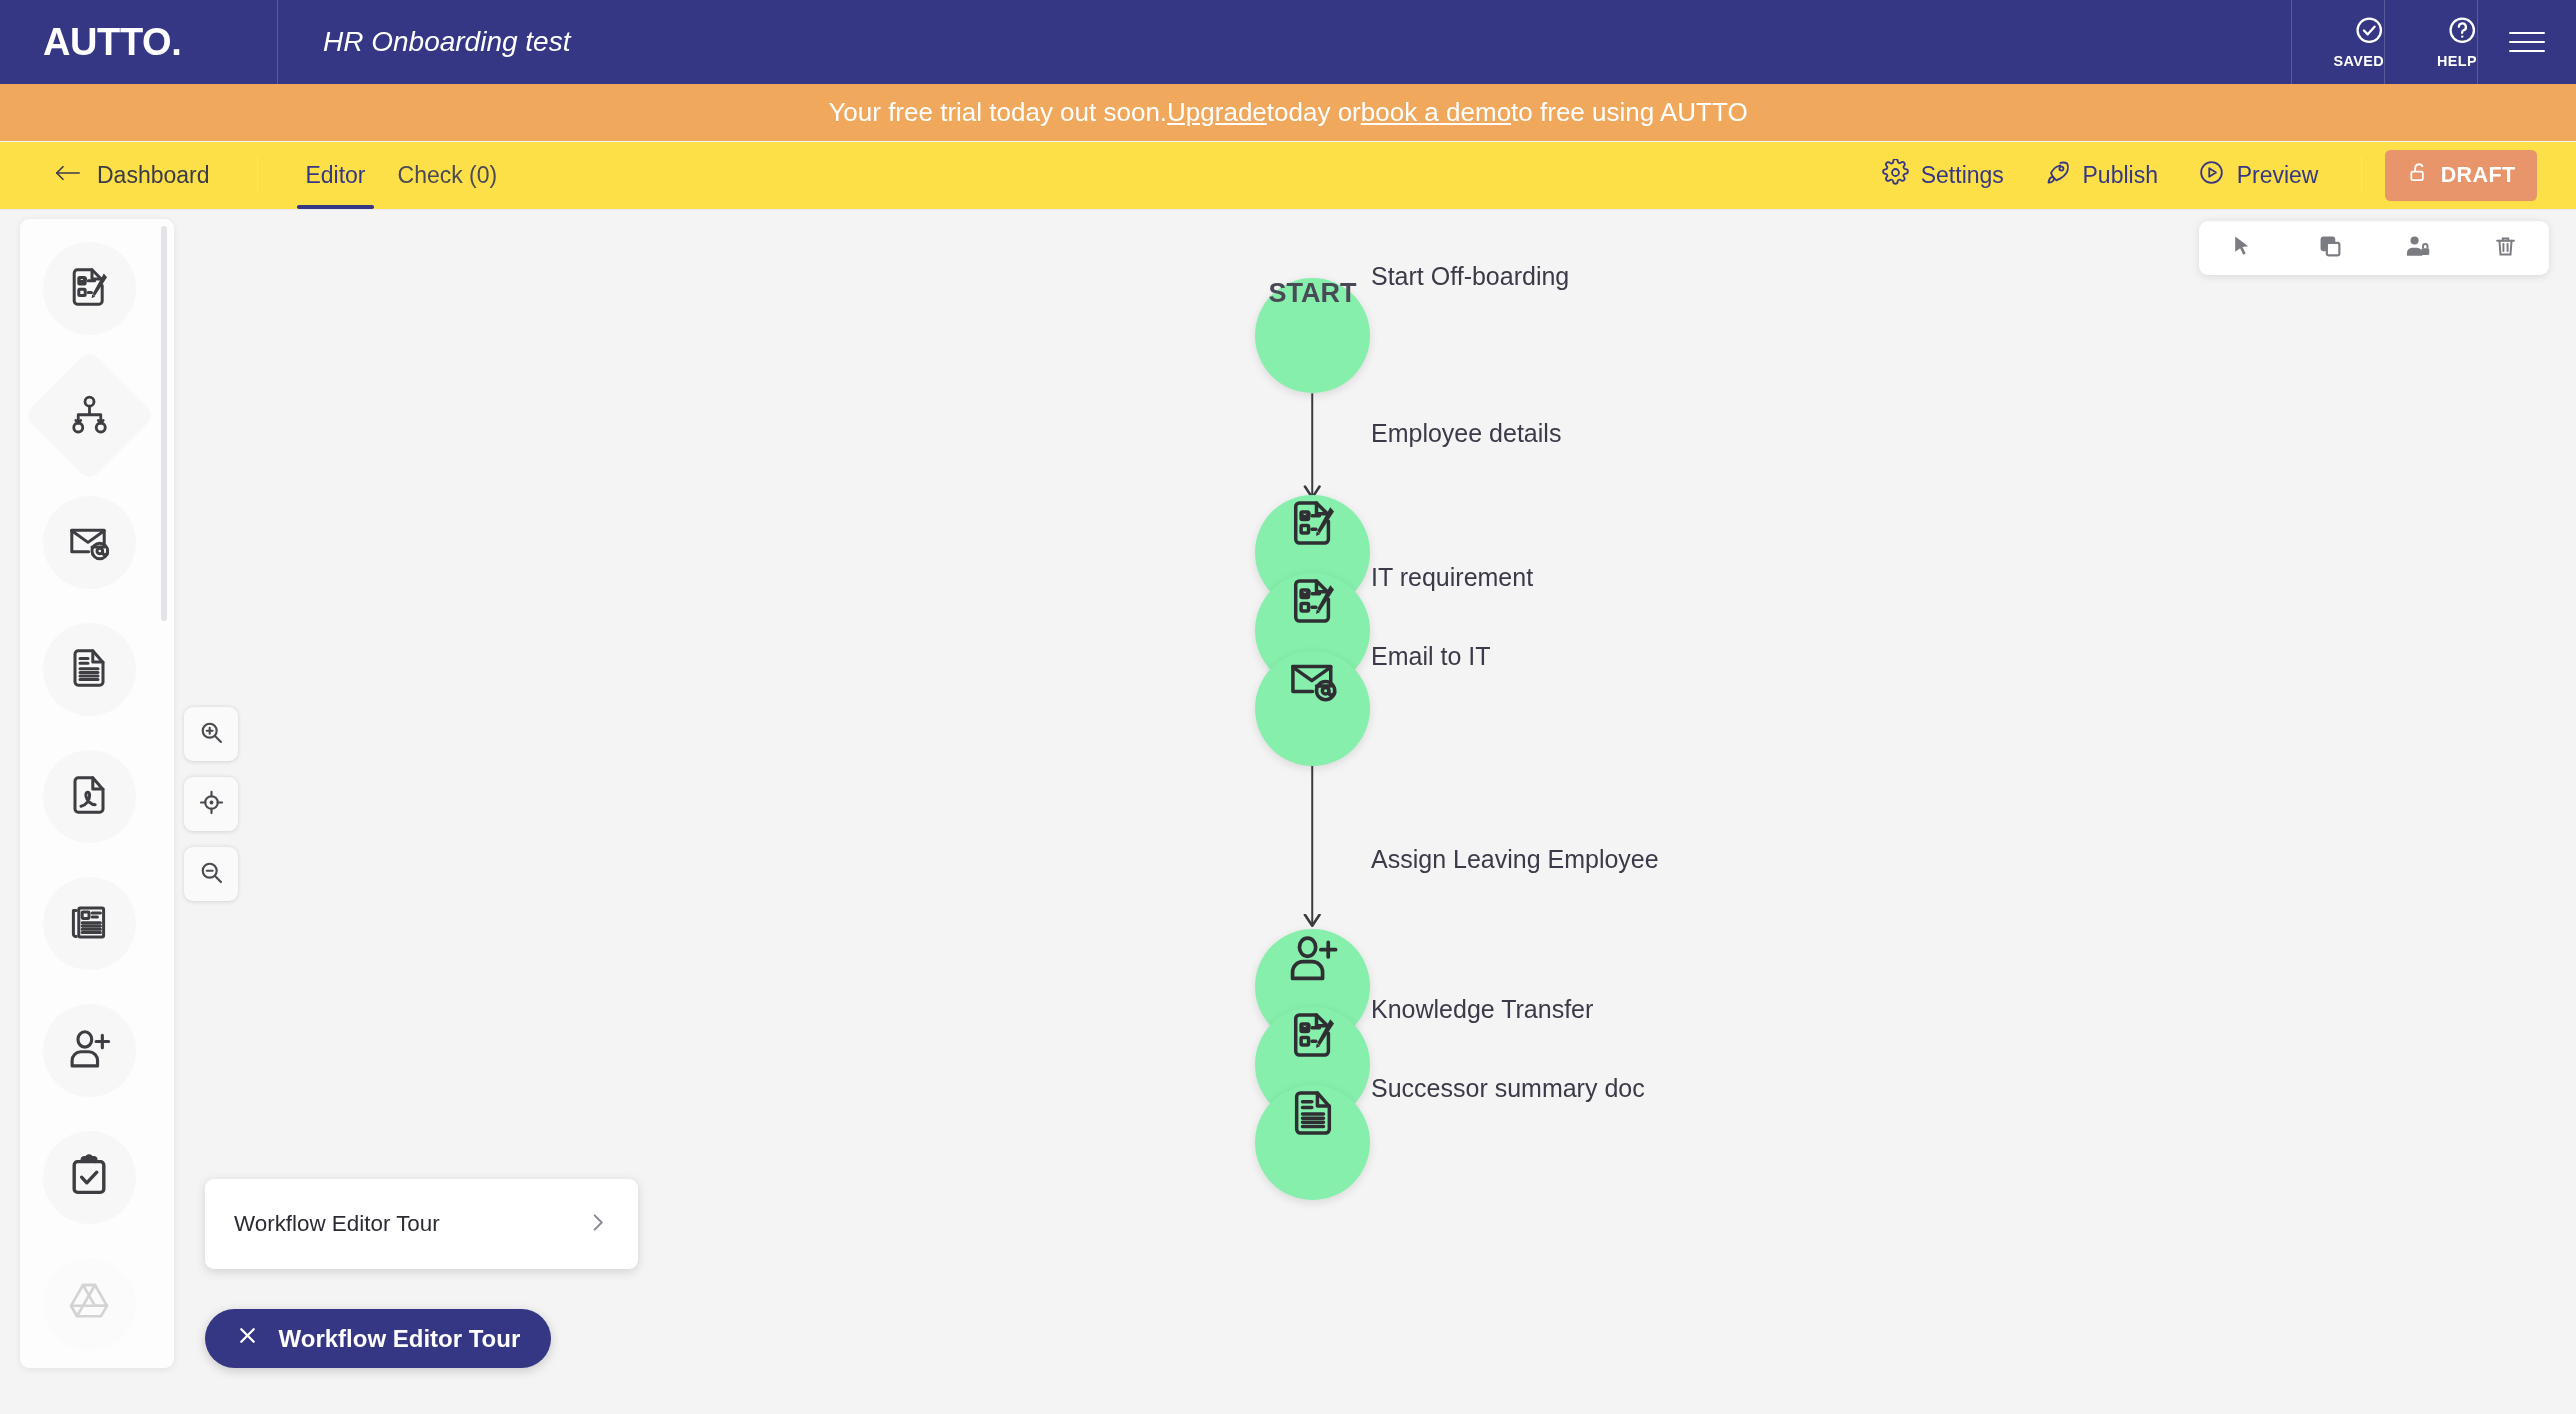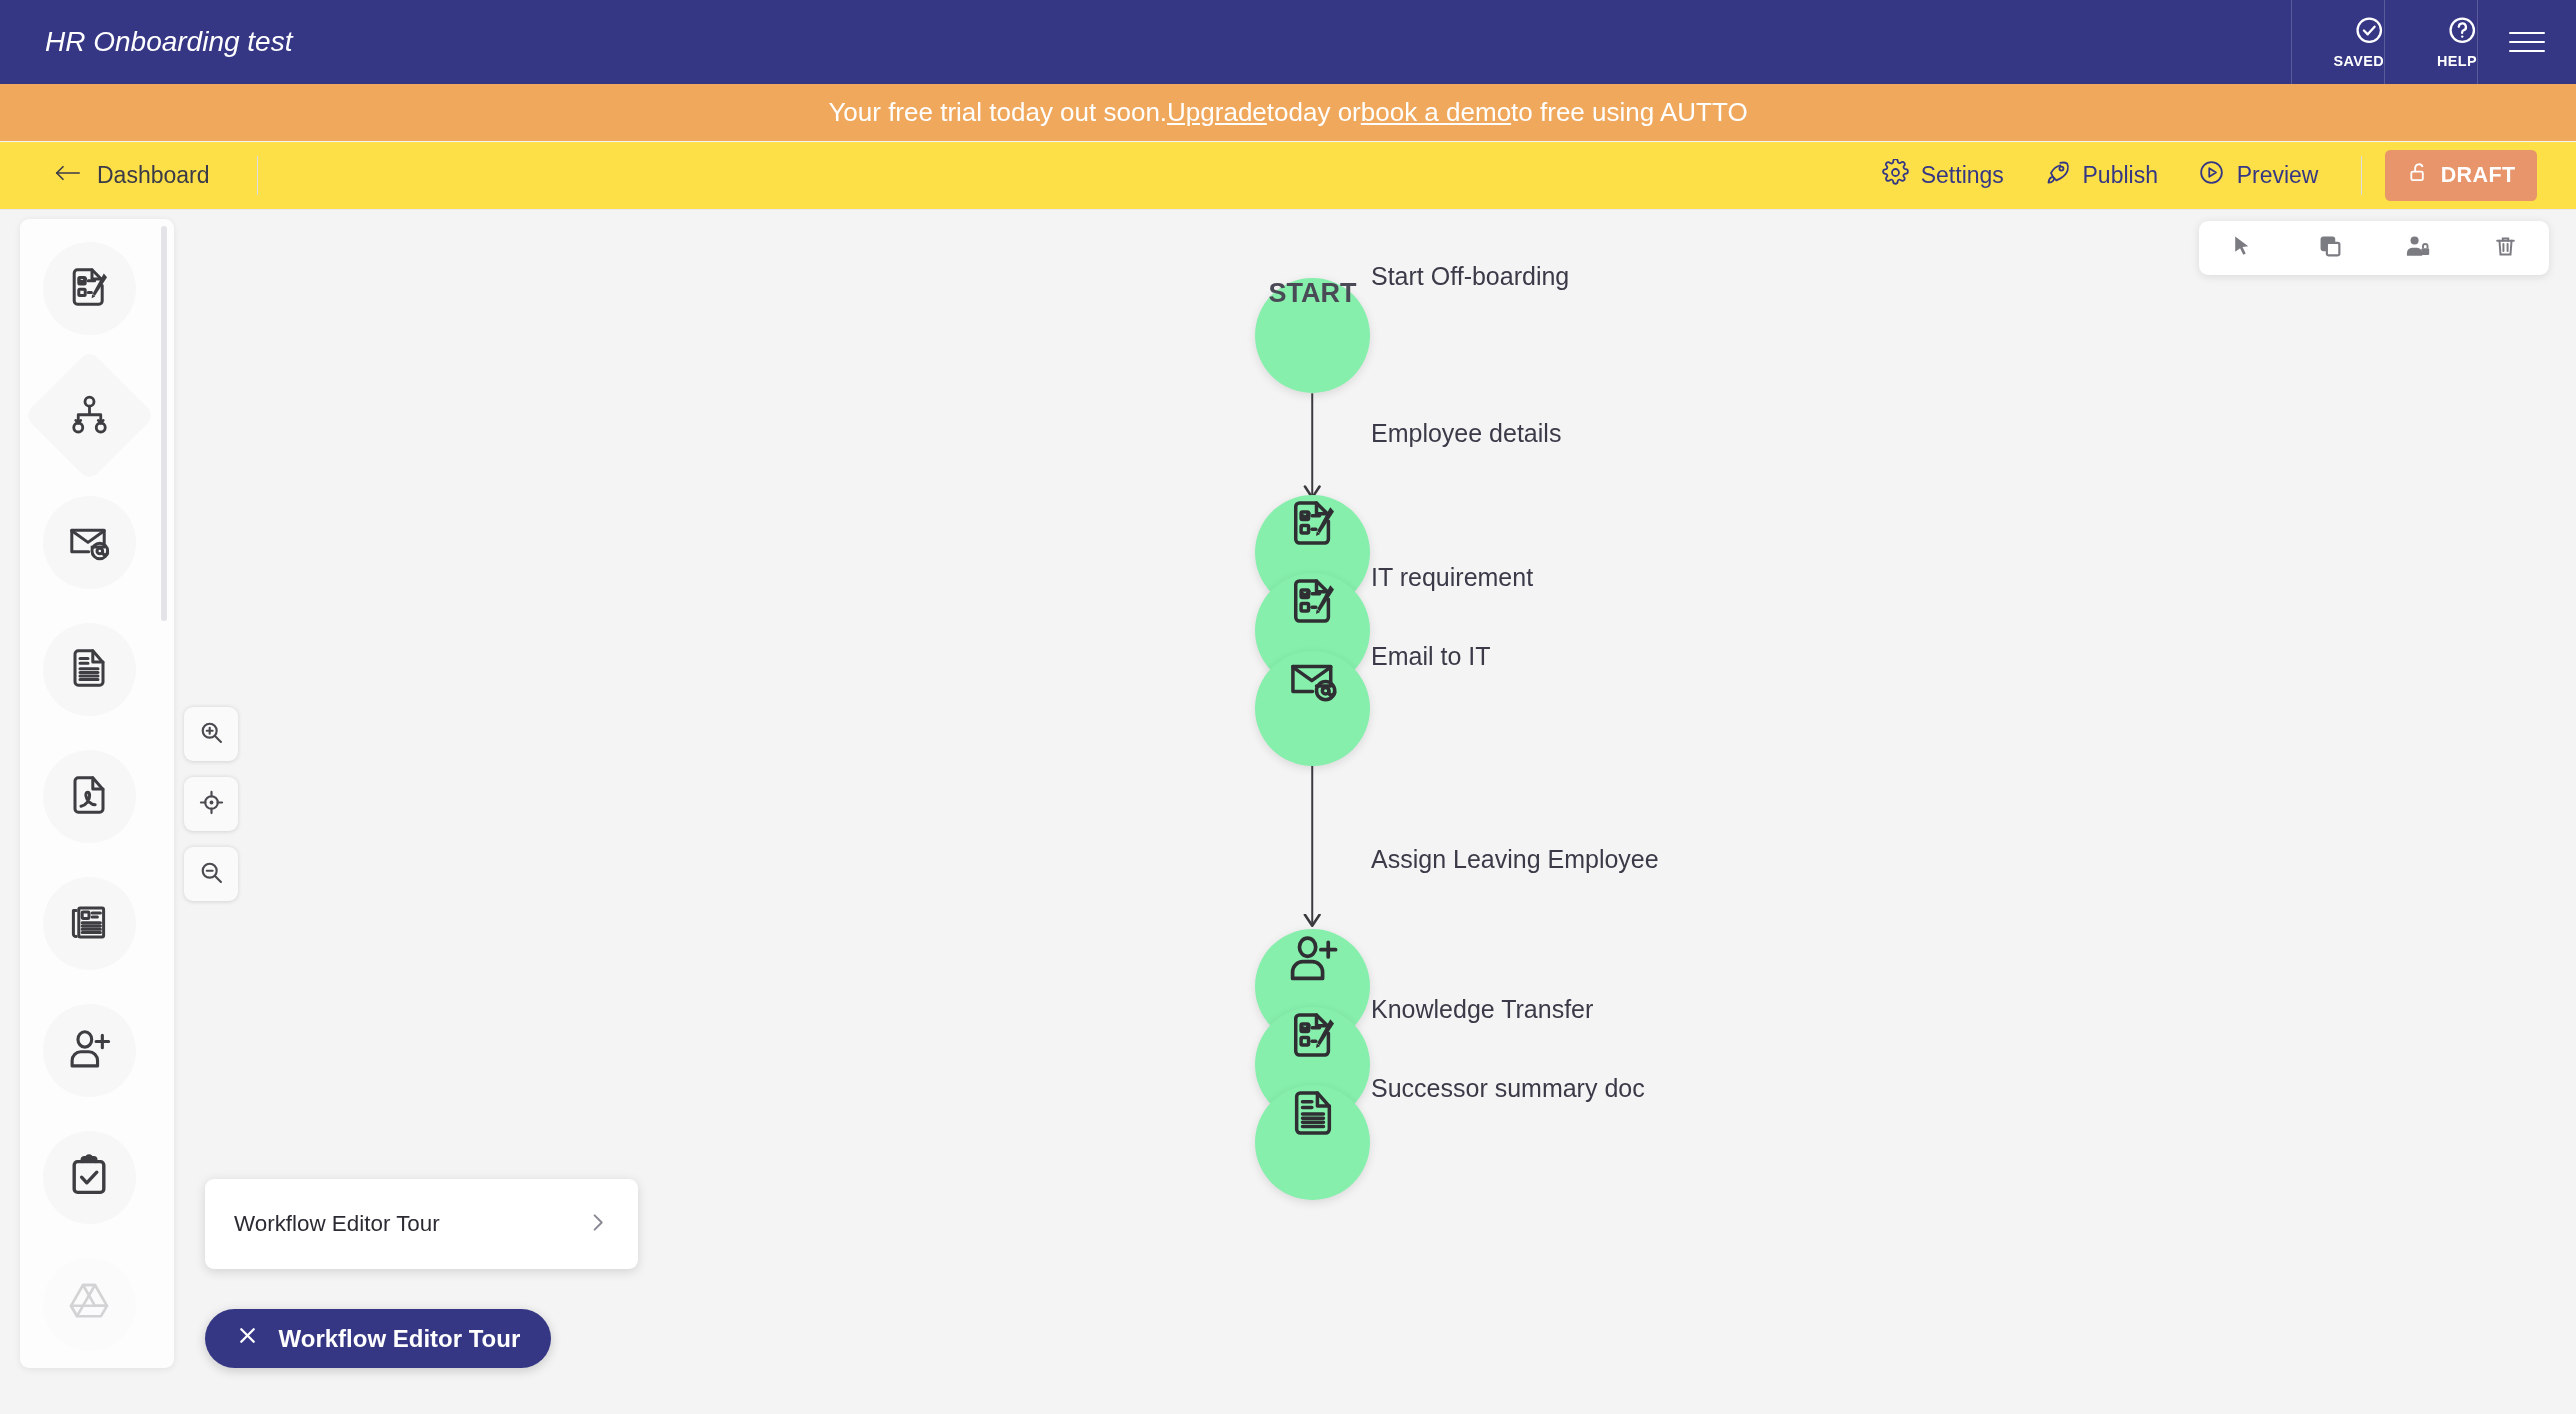--- a/index.html
+++ b/index.html
@@ -207,20 +207,23 @@
     display: flex; align-items: center; gap: 20px;
     color: #ffffff; font-size: 24px; font-weight: bold;
     box-shadow: 0 2.7px 10.8px rgba(0,0,0,0.18);
     cursor: pointer;
   }
 </style>
 </head>
 <body>
 
 <div class="topbar">
+  <div class="brand">
+    <span class="brand-text">AUTTO.</span>
+  </div>
   <div class="doc-title">HR Onboarding test</div>
 
   <div class="hdr-actions">
     <div class="hdr-btn">
       <span>
         <svg width="30.5" height="30.5" viewBox="0 0 24 24" fill="none" stroke="#fff" stroke-width="1.8">
           <circle cx="12" cy="12" r="9.2"></circle>
             <path d="M7.8 12.2l3 3 5.4-6" stroke-linecap="round" stroke-linejoin="round"></path>
         </svg>
       </span>
@@ -259,20 +262,24 @@
     <span>
       <svg width="27" height="20" viewBox="0 0 30 22" fill="none" stroke="#3a3a48" stroke-width="1.8" stroke-linecap="round" stroke-linejoin="round">
         <path d="M28 11H3"></path>
           <path d="M10 4L3 11l7 7"></path>
       </svg>
     </span>
     <span>Dashboard</span>
   </div>
   <div class="nav-divider"></div>
 
+  <div class="tabs">
+    <div class="tab active">Editor</div>
+    <div class="tab">Check (0)</div>
+  </div>
 
   <div class="subnav-right">
     <div class="sn-action">
       <span>
         <svg width="27" height="27" viewBox="0 0 24 24" fill="none" stroke="#353785" stroke-width="1.6">
           <circle cx="12" cy="12" r="3.1"></circle>
           <path d="M19.2 14.2a1.6 1.6 0 0 0 .33 1.78l.06.06a2 2 0 1 1-2.83 2.83l-.06-.06a1.6 1.6 0 0 0-1.78-.33 1.6 1.6 0 0 0-1 1.47V20a2 2 0 1 1-4 0v-.1a1.6 1.6 0 0 0-1.05-1.47 1.6 1.6 0 0 0-1.78.33l-.06.06A2 2 0 1 1 4.2 16l.06-.06a1.6 1.6 0 0 0 .33-1.78 1.6 1.6 0 0 0-1.47-1H3a2 2 0 1 1 0-4h.1a1.6 1.6 0 0 0 1.47-1.05 1.6 1.6 0 0 0-.33-1.78L4.2 6.3A2 2 0 1 1 7 3.47l.06.06a1.6 1.6 0 0 0 1.78.33H9a1.6 1.6 0 0 0 1-1.47V2a2 2 0 1 1 4 0v.1a1.6 1.6 0 0 0 1 1.47 1.6 1.6 0 0 0 1.78-.33l.06-.06A2 2 0 1 1 19.7 6l-.06.06a1.6 1.6 0 0 0-.33 1.78V8a1.6 1.6 0 0 0 1.47 1H21a2 2 0 1 1 0 4h-.1a1.6 1.6 0 0 0-1.47 1z"></path>
         </svg>
       </span>
       <span>Settings</span>

